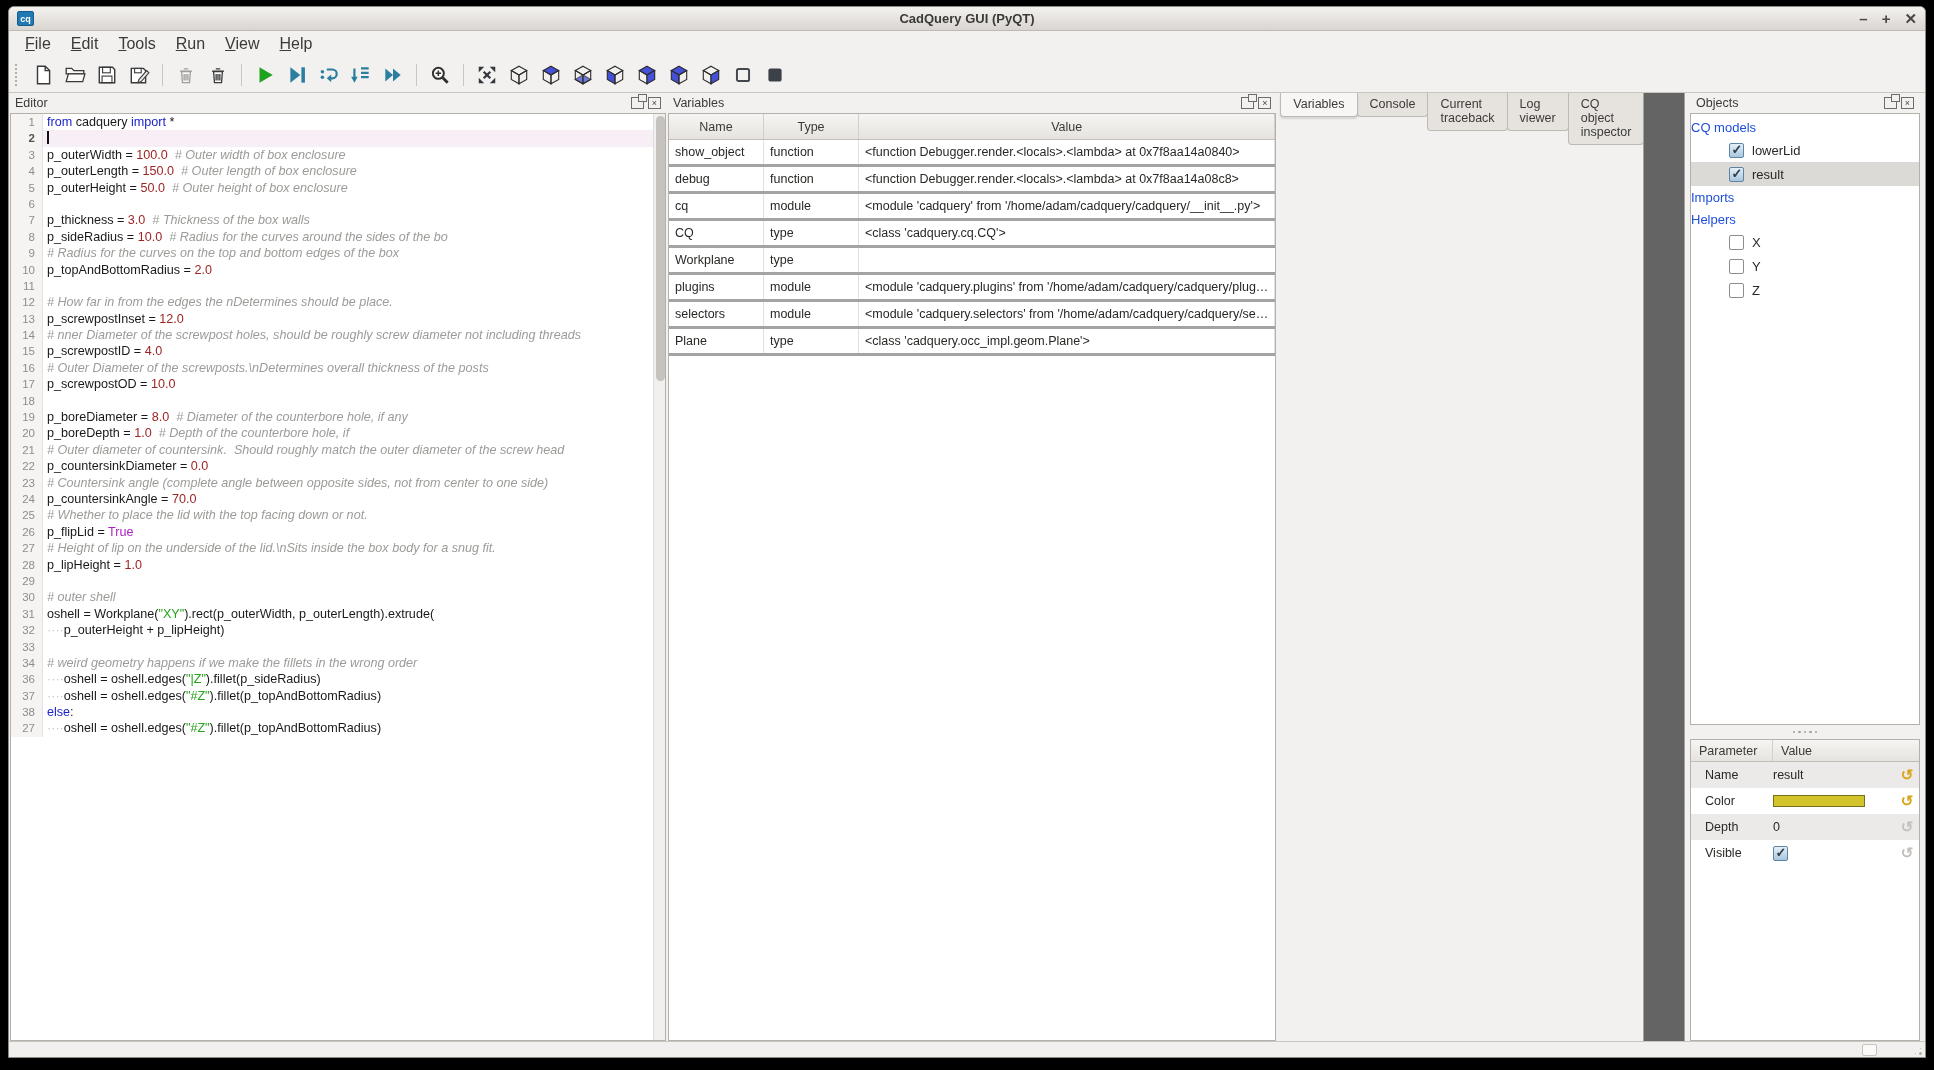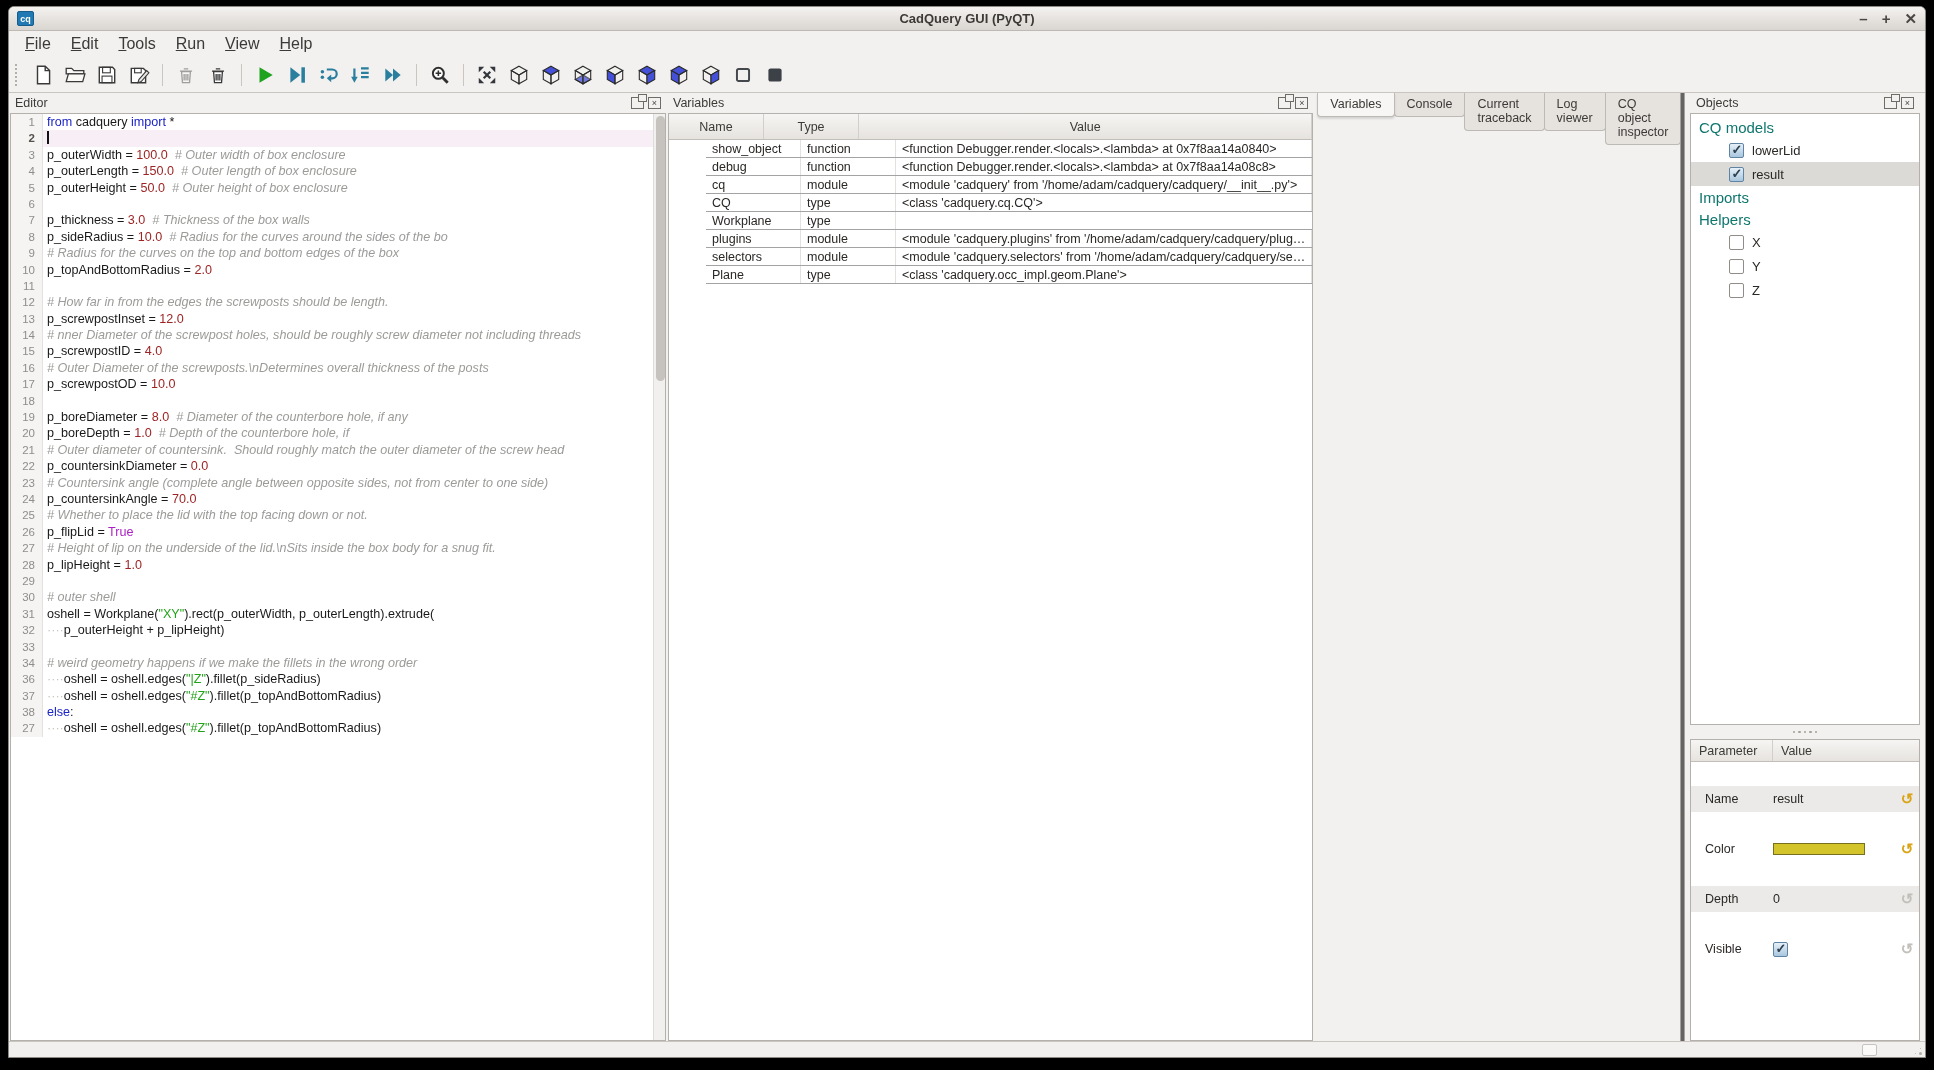--- a/index.html
+++ b/index.html
@@ -48,46 +48,46 @@
   .tk-b { color:#ab1fc4; } .tk-c { color:#9b9b98; font-style:italic; } .tk-w { color:#c6c4c1; } .tk-p { color:#191919; }
   .caret { display:inline-block; width:1.5px; height:13px; background:#111; vertical-align:-2px; }
   .vscroll { position:absolute; top:0; right:0; width:12px; bottom:0; background:#f1f0ee; border-left:1px solid #ddd; }
   .vthumb { position:absolute; left:1.5px; width:9px; background:#c6c2bd; border-radius:5px; }
 
   
   .vars-dock { flex:0 0 266px; display:flex; flex-direction:column; }
   .vars-body { flex:1; position:relative; background:#fff; border:1px solid #b4b0ab; margin:0 1px; overflow:hidden; }
   .vh-row { display:flex; height:26px; background:linear-gradient(#f6f5f3,#e6e3df); border-bottom:1px solid #c2beb9; }
   .vh-cell { font-size:12.5px; color:#3c3a37; display:flex; align-items:center; justify-content:center; border-right:1px solid #d2cec9; }
-  .v-row { display:flex; height:18px; border-bottom:1px solid #a3a3a3;margin-left:37px; }
+  .v-row { display:flex; height:27px; border-bottom:3px solid #a3a3a3; }
   .v-cell { font-size:12.5px; color:#2a2825; display:flex; align-items:center; padding:0 6px; border-right:1px solid #e3e1de; overflow:hidden; white-space:nowrap; }
   .c-name { flex:0 0 95px; } .c-type { flex:0 0 95px; } .c-val { flex:1; }
 
   
   .tabbar { flex:0 0 26px; display:flex; align-items:flex-start; padding-left:3px; background:#f2f1ef; }
   .tab { font-size:12.5px; color:#3c3a37; padding:4px 12px 5px; background:#e6e3df; border:1px solid #bdb9b4; border-top:none;
     border-radius:0 0 4px 4px; margin-right:-1px; }
   .tab.active { background:#f7f6f4; position:relative; z-index:2; box-shadow:0 2px 2px rgba(0,0,0,.12); }
 
   
   .viewport { flex:1; position:relative; border-left:1px solid #a5a19c; border-right:1px solid #a5a19c; overflow:hidden; }
   .viewport svg { display:block; }
 
   
   .right-col { flex:0 0 240px; display:flex; flex-direction:column; background:#f2f1ef; padding:0 5px; }
   .objects-box { flex:0 0 612px; background:#fff; border:1px solid #b4b0ab; overflow:hidden; padding-top:2px; }
-  .onode { height:22px; display:flex; align-items:center; font-size:15px; color:#0f766e; padding-left:8px; }
+  .onode { height:22px; display:flex; align-items:center; font-size:13px; color:#1d4ed8; }
   .oitem { height:24px; display:flex; align-items:center; gap:8px; font-size:13px; color:#2a2825; padding-left:38px; }
   .oitem.sel { background:#dcdad7; }
   .cb { width:15px; height:15px; border:1px solid #908c87; border-radius:2px; background:#fff; position:relative; flex:0 0 15px; }
   .cb.checked { background:linear-gradient(#e6f0f8,#a9c6dd); border-color:#5f83a2; }
   .cb.checked::after { content:"✓"; position:absolute; left:1.5px; top:-1.5px; font-size:13px; font-weight:bold; color:#2e4050; }
   .splitter-dots { flex:0 0 14px; display:flex; align-items:center; justify-content:center; gap:3px; }
   .splitter-dots i { width:2.5px; height:2.5px; border-radius:50%; background:#a5a19c; }
-  .param-panel { flex:1; display:flex; flex-direction:column; background:#fff; border:1px solid #b4b0ab; overflow:hidden;gap:24px; }
+  .param-panel { flex:1; display:flex; flex-direction:column; background:#fff; border:1px solid #b4b0ab; overflow:hidden; }
   .p-head { flex:0 0 22px; display:flex; background:linear-gradient(#f6f5f3,#e6e3df); border-bottom:1px solid #c2beb9; }
   .p-hcell { font-size:12.5px; color:#3c3a37; display:flex; align-items:center; padding-left:8px; border-right:1px solid #d2cec9; }
   .p-row { flex:0 0 26px; display:flex; align-items:center; }
   .p-row:nth-child(even) { background:#ebeae8; }
   .p-label { flex:0 0 82px; font-size:12.5px; color:#2a2825; padding-left:14px; }
   .p-value { flex:1; font-size:12.5px; color:#2a2825; display:flex; align-items:center; }
   .p-undo { flex:0 0 24px; text-align:center; font-size:15px; font-weight:bold; }
   .p-undo.on { color:#d9a517; } .p-undo.off { color:#c3c0bb; }
   .swatch { width:92px; height:12px; background:#d2c42a; border:1px solid #77701c; }
 
@@ -335,21 +335,21 @@
               <div class="code-line cur"><span class="ln">2</span><span class="ct"><span class="caret"></span></span></div>
               <div class="code-line"><span class="ln">3</span><span class="ct"><span class="tk-p">p_outerWidth = </span><span class="tk-n">100.0</span><span class="tk-c">  # Outer width of box enclosure</span></span></div>
               <div class="code-line"><span class="ln">4</span><span class="ct"><span class="tk-p">p_outerLength = </span><span class="tk-n">150.0</span><span class="tk-c">  # Outer length of box enclosure</span></span></div>
               <div class="code-line"><span class="ln">5</span><span class="ct"><span class="tk-p">p_outerHeight = </span><span class="tk-n">50.0</span><span class="tk-c">  # Outer height of box enclosure</span></span></div>
               <div class="code-line"><span class="ln">6</span><span class="ct"></span></div>
               <div class="code-line"><span class="ln">7</span><span class="ct"><span class="tk-p">p_thickness = </span><span class="tk-n">3.0</span><span class="tk-c">  # Thickness of the box walls</span></span></div>
               <div class="code-line"><span class="ln">8</span><span class="ct"><span class="tk-p">p_sideRadius = </span><span class="tk-n">10.0</span><span class="tk-c">  # Radius for the curves around the sides of the bo</span></span></div>
               <div class="code-line"><span class="ln">9</span><span class="ct"><span class="tk-c"># Radius for the curves on the top and bottom edges of the box</span></span></div>
               <div class="code-line"><span class="ln">10</span><span class="ct"><span class="tk-p">p_topAndBottomRadius = </span><span class="tk-n">2.0</span></span></div>
               <div class="code-line"><span class="ln">11</span><span class="ct"></span></div>
-              <div class="code-line"><span class="ln">12</span><span class="ct"><span class="tk-c"># How far in from the edges the screwposts should be length.</span></span></div>
+              <div class="code-line"><span class="ln">12</span><span class="ct"><span class="tk-c"># How far in from the edges the nDetermines should be place.</span></span></div>
               <div class="code-line"><span class="ln">13</span><span class="ct"><span class="tk-p">p_screwpostInset = </span><span class="tk-n">12.0</span></span></div>
               <div class="code-line"><span class="ln">14</span><span class="ct"><span class="tk-c"># nner Diameter of the screwpost holes, should be roughly screw diameter not including threads</span></span></div>
               <div class="code-line"><span class="ln">15</span><span class="ct"><span class="tk-p">p_screwpostID = </span><span class="tk-n">4.0</span></span></div>
               <div class="code-line"><span class="ln">16</span><span class="ct"><span class="tk-c"># Outer Diameter of the screwposts.\nDetermines overall thickness of the posts</span></span></div>
               <div class="code-line"><span class="ln">17</span><span class="ct"><span class="tk-p">p_screwpostOD = </span><span class="tk-n">10.0</span></span></div>
               <div class="code-line"><span class="ln">18</span><span class="ct"></span></div>
               <div class="code-line"><span class="ln">19</span><span class="ct"><span class="tk-p">p_boreDiameter = </span><span class="tk-n">8.0</span><span class="tk-c">  # Diameter of the counterbore hole, if any</span></span></div>
               <div class="code-line"><span class="ln">20</span><span class="ct"><span class="tk-p">p_boreDepth = </span><span class="tk-n">1.0</span><span class="tk-c">  # Depth of the counterbore hole, if</span></span></div>
               <div class="code-line"><span class="ln">21</span><span class="ct"><span class="tk-c"># Outer diameter of countersink.  Should roughly match the outer diameter of the screw head</span></span></div>
               <div class="code-line"><span class="ln">22</span><span class="ct"><span class="tk-p">p_countersinkDiameter = </span><span class="tk-n">0.0</span></span></div>

